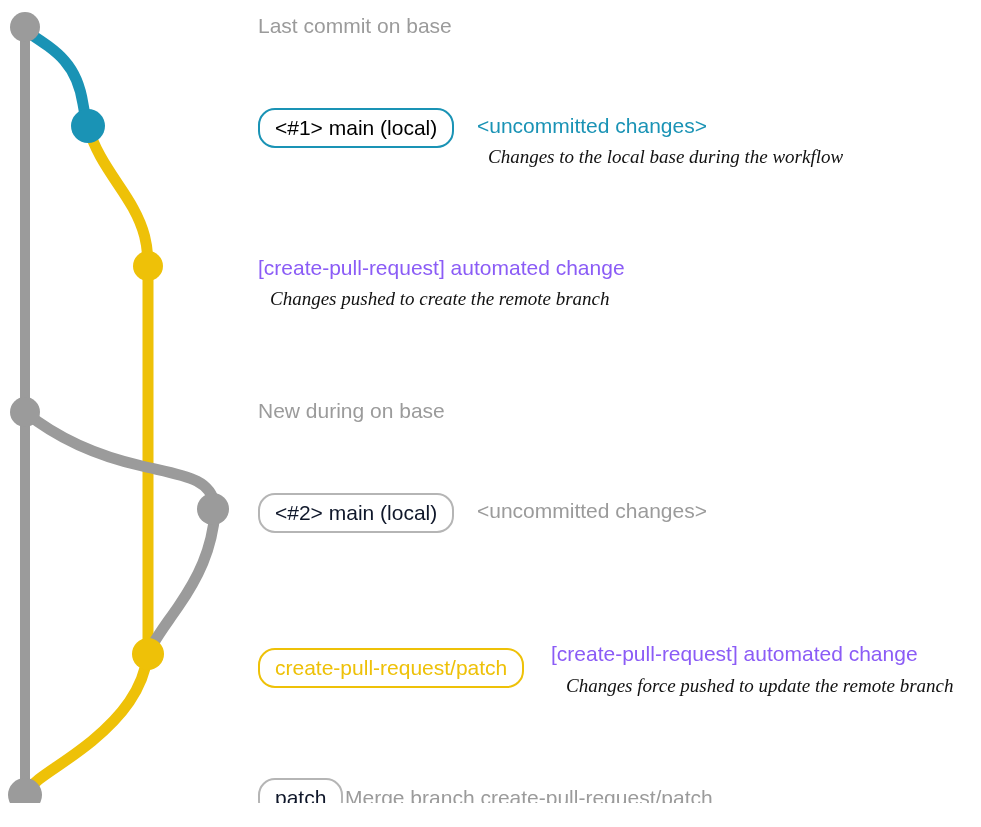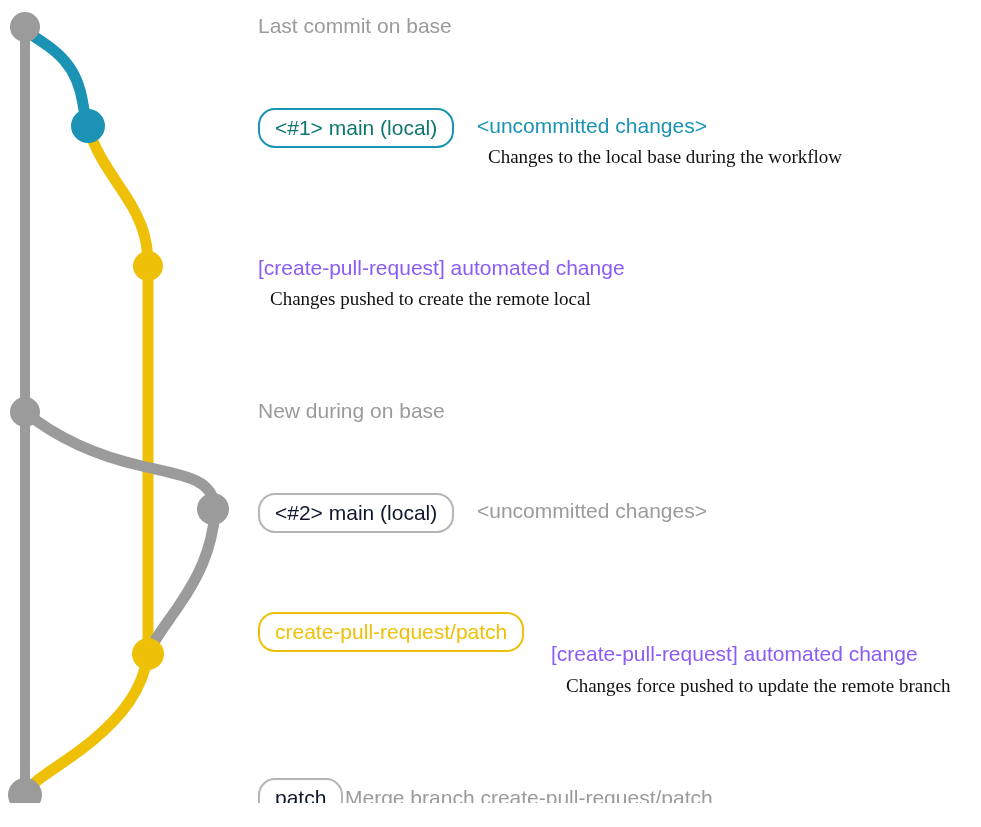--- a/index.html
+++ b/index.html
@@ -30,33 +30,34 @@
   .lbl.gray   { color: #9b9b9b; }
   .lbl.teal   { color: #1a93b5; }
   .lbl.yellow { color: #8b5cf6; }
   .desc {
     position: absolute;
     white-space: nowrap;
     font-family: "Liberation Serif", serif;
     font-size: 19px;
     line-height: 24px;
     color: #111111;
+    font-style: italic;
   }
   .badge {
     position: absolute;
     white-space: nowrap;
     font-family: "Liberation Sans", sans-serif;
     font-size: 21px;
     line-height: 26px;
     padding: 5px 15px;
     border-radius: 17px;
     border: 2px solid;
     background: #ffffff;
   }
-  .badge.teal   { color: #0f766e; border-color: #1a93b5; }
+  .badge.teal   { color: #000000; border-color: #1a93b5; }
   .badge.gray   { color: #0f172a; border-color: #b5b5b5; }
   .badge.yellow { color: #eec108; border-color: #eec108; }
 </style>
 </head>
 <body>
 
 <div class="canvas">
 
   <svg class="graph-svg" width="981" height="827" viewBox="0 0 981 827">
 
@@ -81,27 +82,27 @@
     <circle cx="25" cy="795" r="17" fill="#9b9b9b"></circle>
   </svg>
 
   <div class="lbl gray" style="left:258px; top:13px;">Last commit on base</div>
 
   <div class="badge teal" style="left:258px; top:108px;">&lt;#1&gt; main (local)</div>
   <div class="lbl teal" style="left:477px; top:113px;">&lt;uncommitted changes&gt;</div>
   <div class="desc" style="left:488px; top:145px;">Changes to the local base during the workflow</div>
 
   <div class="lbl yellow" style="left:258px; top:255px;">[create-pull-request] automated change</div>
-  <div class="desc" style="left:270px; top:287px;">Changes pushed to create the remote local</div>
+  <div class="desc" style="left:270px; top:287px;">Changes pushed to create the remote branch</div>
 
   <div class="lbl gray" style="left:258px; top:398px;">New during on base</div>
 
   <div class="badge gray" style="left:258px; top:493px;">&lt;#2&gt; main (local)</div>
   <div class="lbl gray" style="left:477px; top:498px;">&lt;uncommitted changes&gt;</div>
 
-  <div class="badge yellow" style="left:258px; top:612px;">create-pull-request/patch</div>
+  <div class="badge yellow" style="left:258px; top:648px;">create-pull-request/patch</div>
   <div class="lbl yellow" style="left:551px; top:641px;">[create-pull-request] automated change</div>
   <div class="desc" style="left:566px; top:674px;">Changes force pushed to update the remote branch</div>
 
   <div class="badge gray" style="left:258px; top:778px;">patch</div>
   <div class="lbl gray" style="left:345px; top:785px;">Merge branch create-pull-request/patch</div>
 
 </div>
 
 </body></html>

